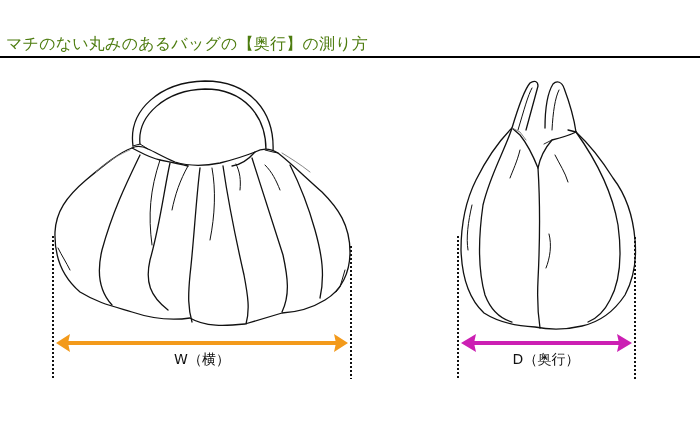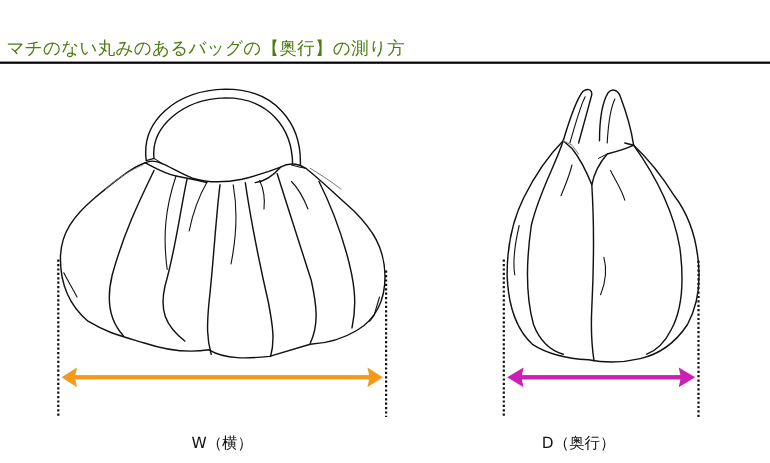--- a/index.html
+++ b/index.html
@@ -3,21 +3,21 @@
   <meta charset="utf-8">
   <style>
     html, body { margin:0; padding:0; background:#ffffff; }
     body { width:700px; height:421px; position:relative; overflow:hidden;
            font-family:"DejaVu Sans", "Liberation Sans", sans-serif; color:#111; }
     .title { position:absolute; left:6px; top:34px; font-size:16px; letter-spacing:0.2px;
              white-space:nowrap; color:#4d7c0f; }
     .divider { position:absolute; left:0; top:56px; width:700px; height:1.5px; background:#000; }
     svg.canvas { position:absolute; left:0; top:0; }
     .label { position:absolute; font-size:14px; white-space:nowrap; color:#111;
-             transform:translateX(-50%);margin-top:43px; }
+             transform:translateX(-50%); }
   </style>
 </head>
 <body>
 
 <div class="title">マチのない丸みのあるバッグの【奥行】の測り方</div>
 <div class="divider"></div>
 
 <svg class="canvas" width="700" height="421" viewBox="0 0 700 421">
 
   <g fill="none" stroke="#111" stroke-width="1.3" stroke-linejoin="round" stroke-linecap="round">
@@ -89,13 +89,13 @@
     <polygon points="348,343 334,334 336,343 334,352"></polygon>
   </g>
   <g fill="#cc1fb3" stroke="none">
     <rect x="472" y="341" width="150" height="4"></rect>
     <polygon points="461,343 476,334 474,343 476,352"></polygon>
     <polygon points="632,343 617,334 619,343 617,352"></polygon>
   </g>
 </svg>
 
 <div class="label" style="left:202px; top:351px;">W（横）</div>
-<div class="label" style="left:526px; top:351px;">D（奥行）</div>
+<div class="label" style="left:546px; top:351px;">D（奥行）</div>
 
 </body></html>

